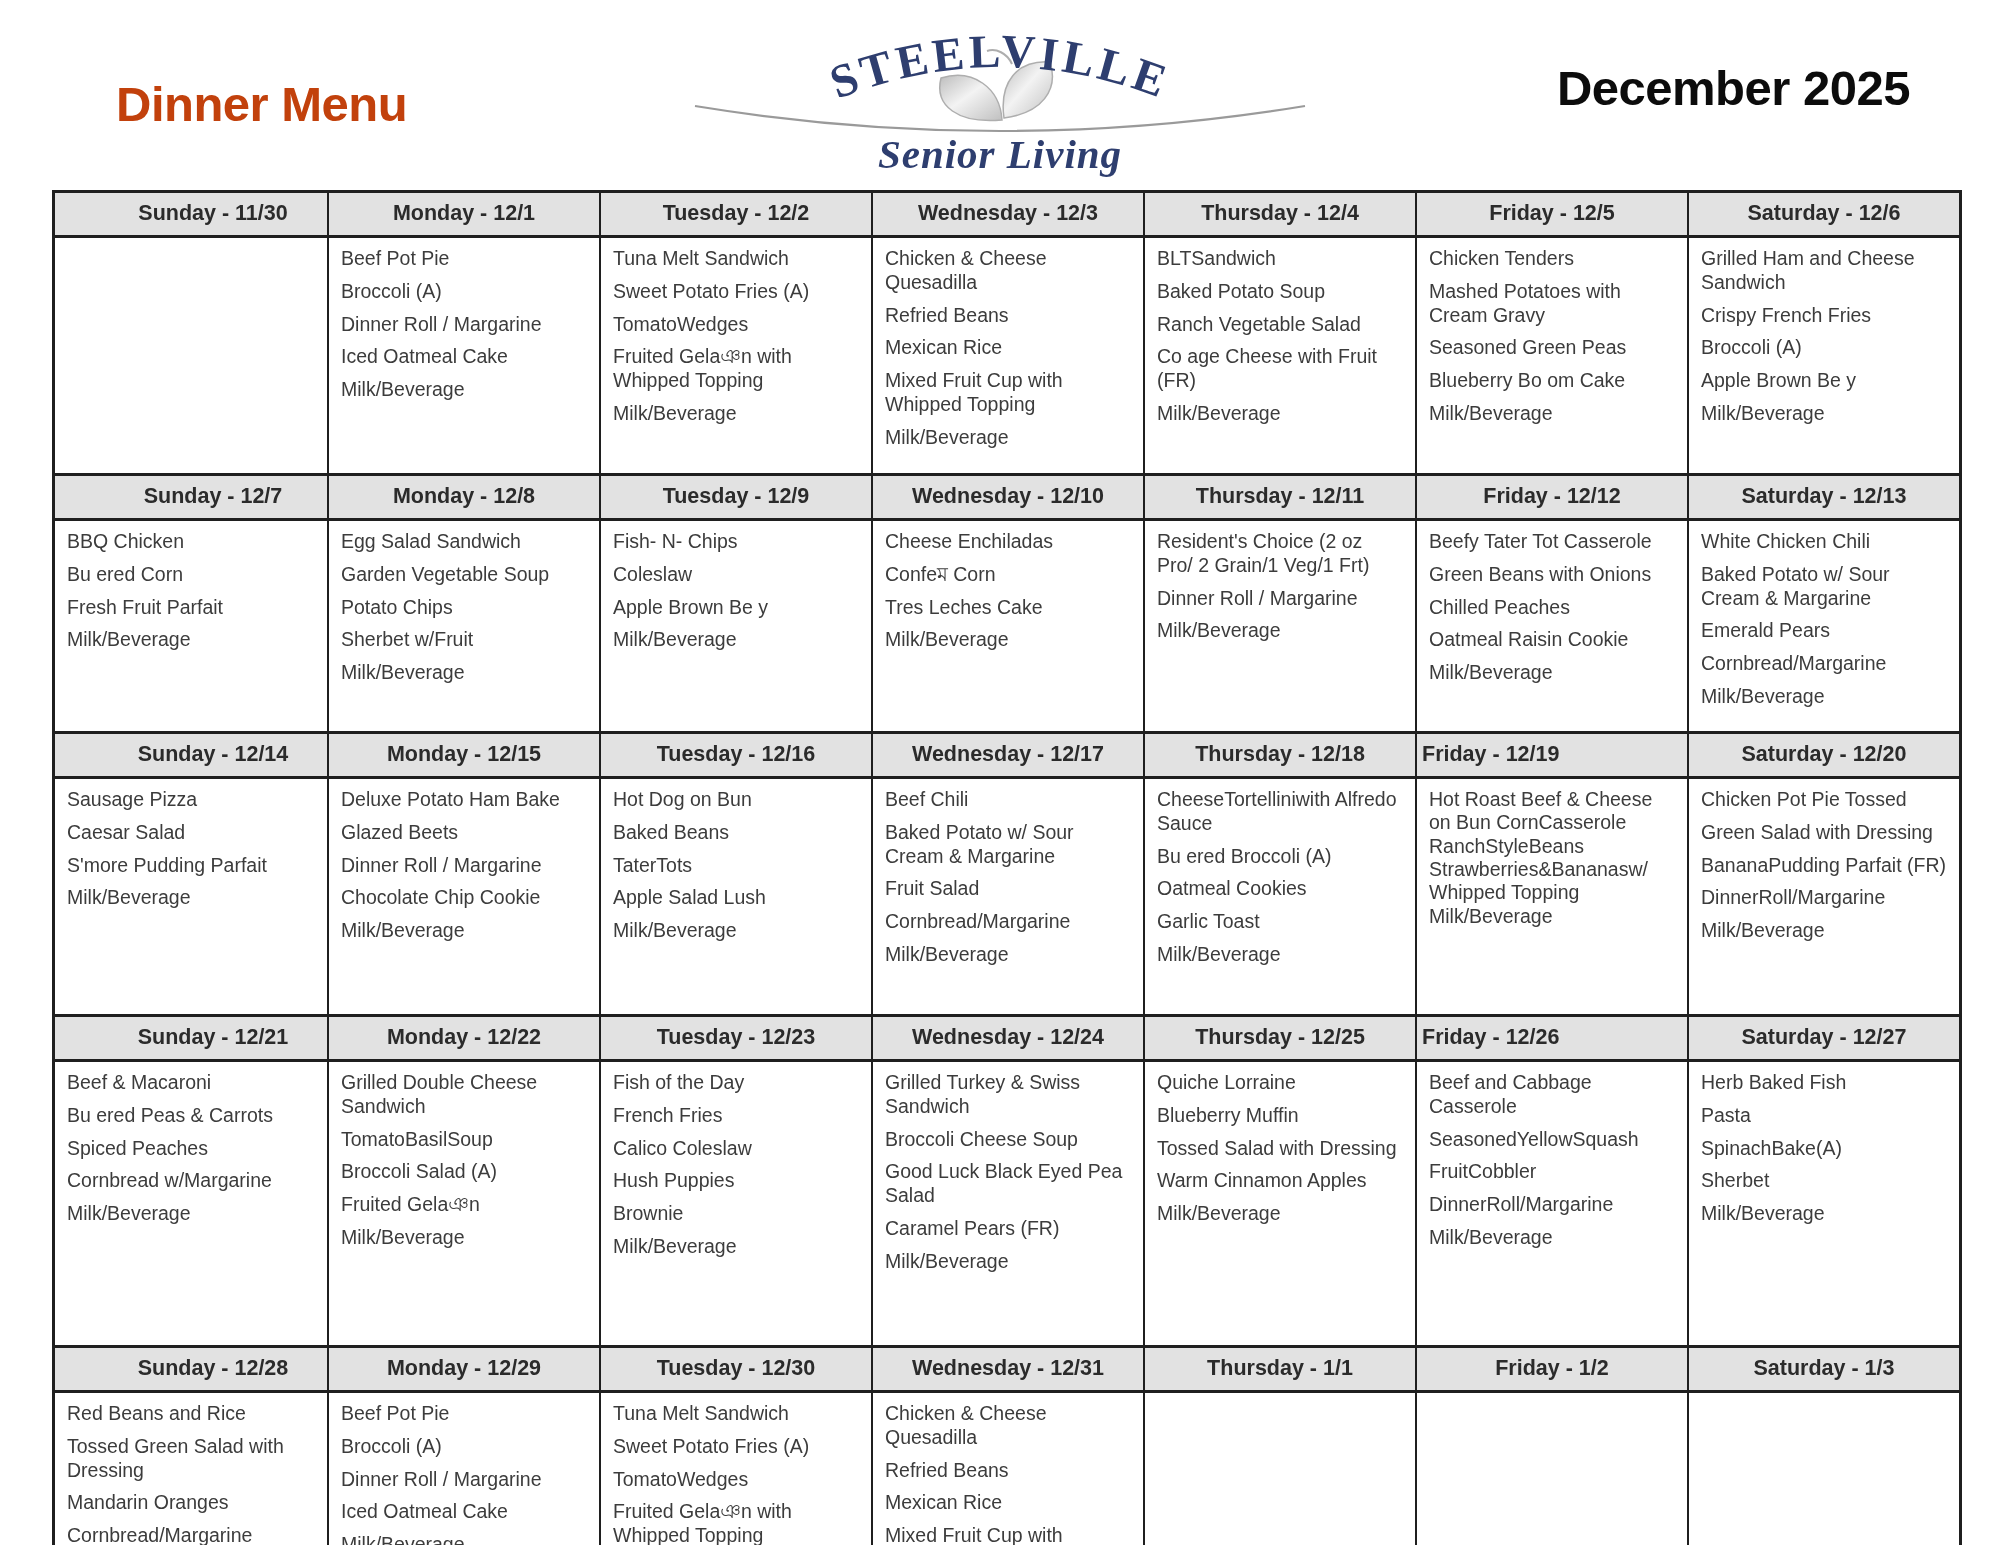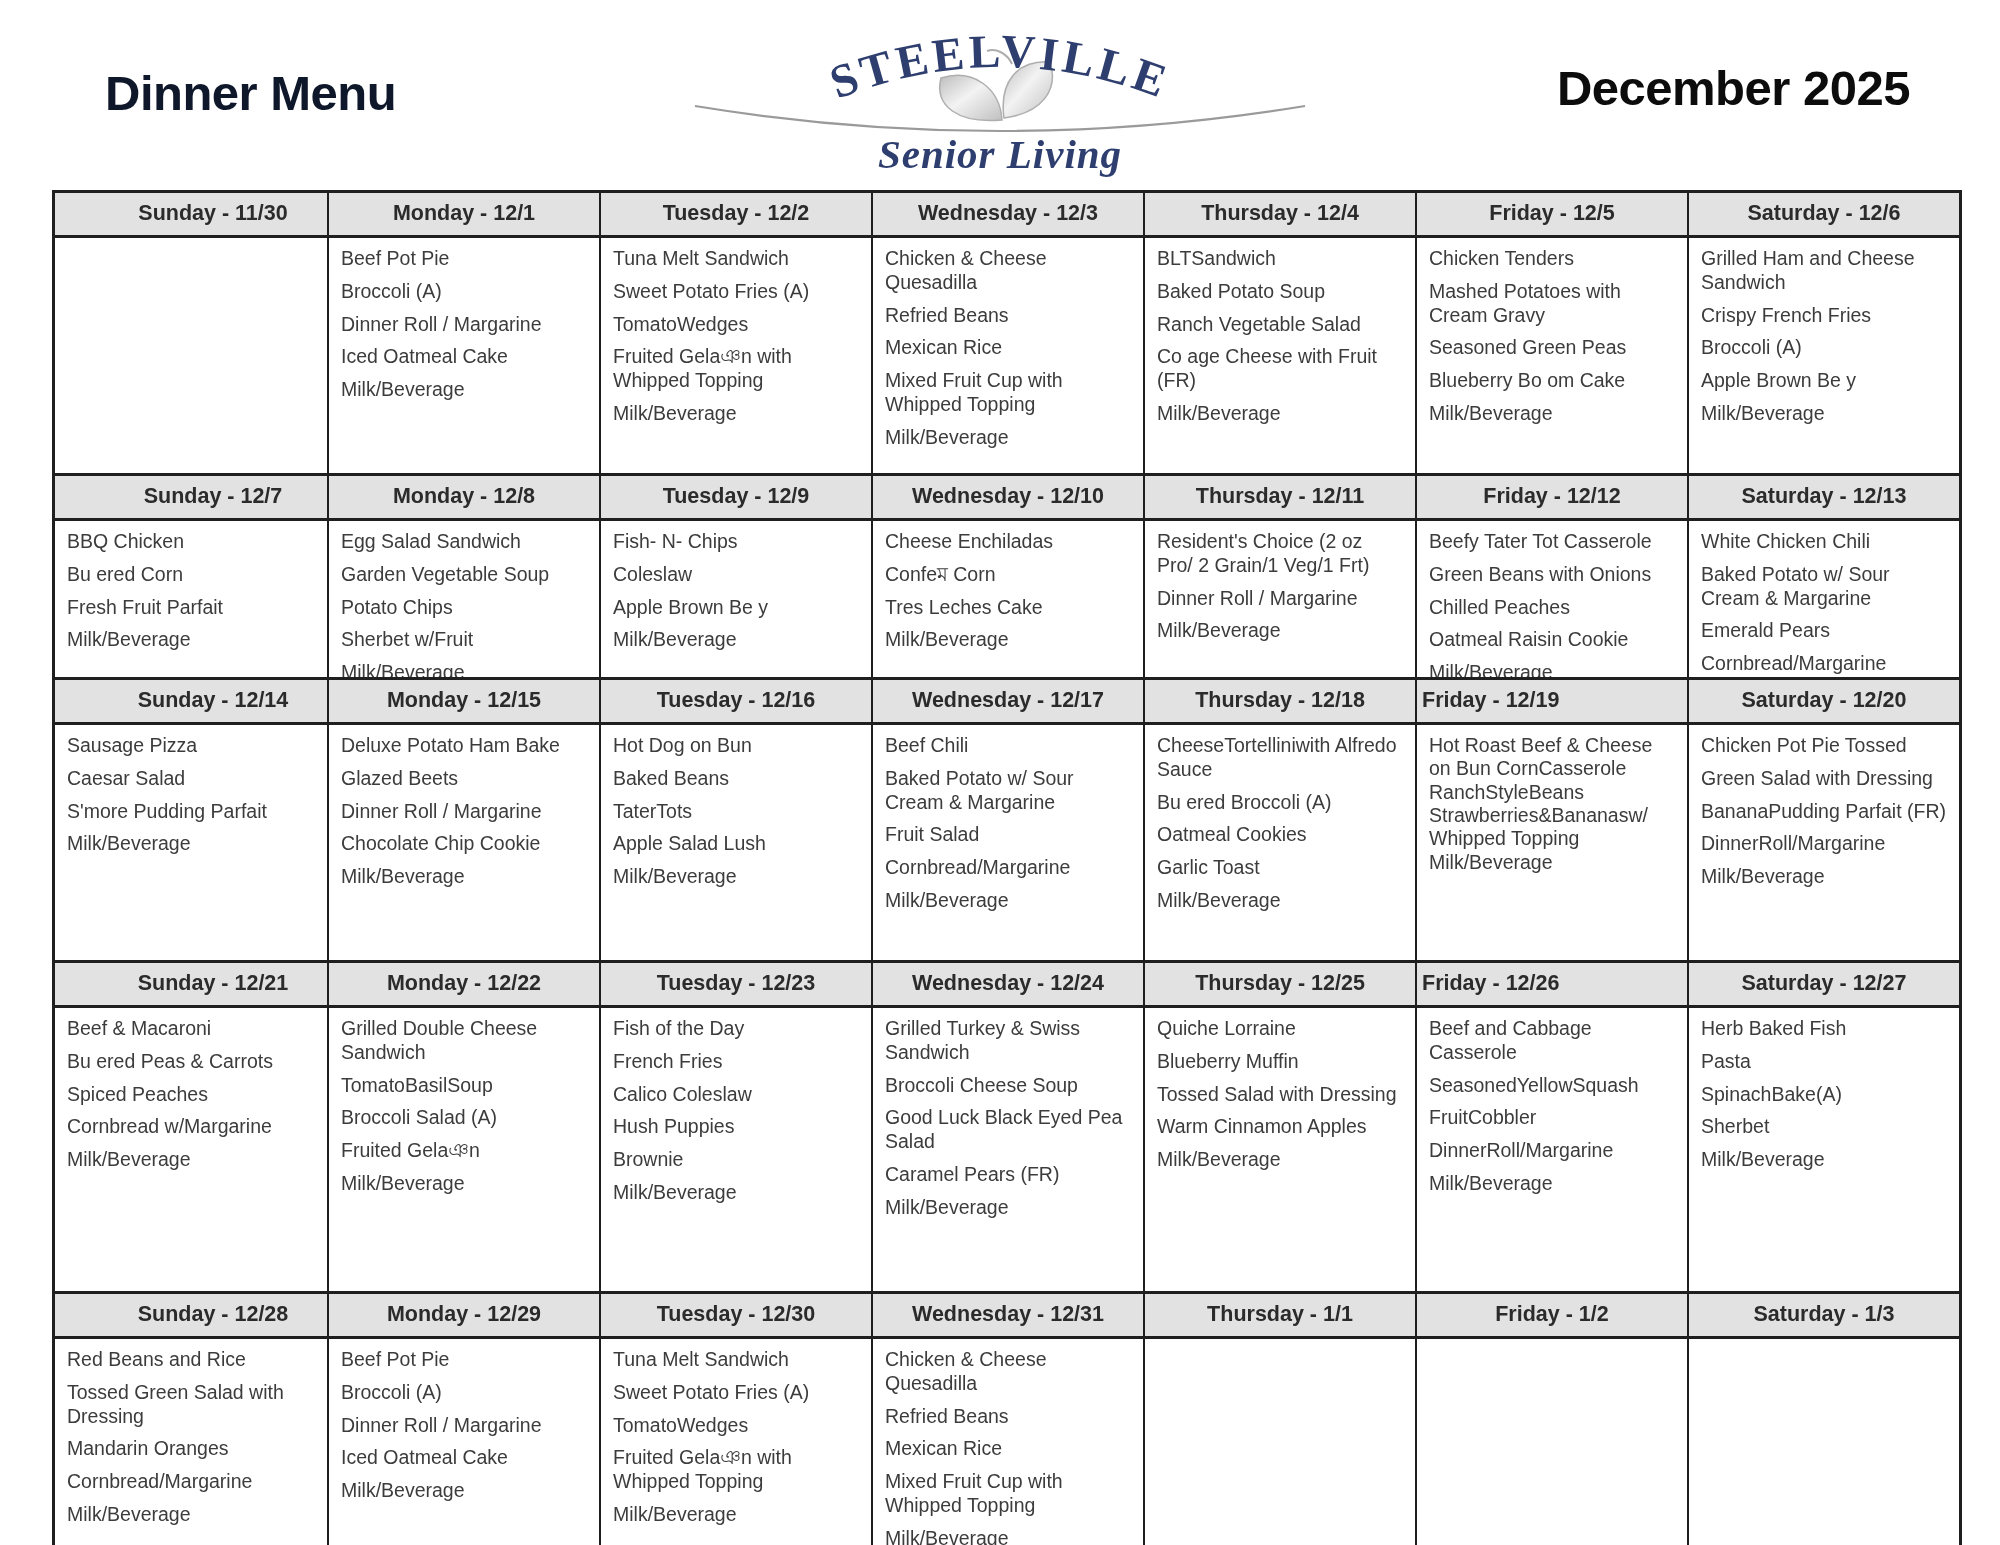--- a/index.html
+++ b/index.html
@@ -2,22 +2,22 @@
 <html><head>
 <meta charset="utf-8">
 <style>
   html,body{margin:0;padding:0;}
   body{
     width:2000px;height:1545px;position:relative;background:#ffffff;
     font-family:"Liberation Sans",sans-serif;overflow:hidden;
   }
   
   .page-title{
-    position:absolute;top:60px;left:100px;margin:5px;
-    font-size:49px;font-weight:700;color:#0f172a;letter-spacing:-0.5px;
+    position:absolute;top:60px;left:100px;margin:16px;
+    font-size:49px;font-weight:700;color:#c2410c;letter-spacing:-0.5px;
   }
   .month-title{
     position:absolute;top:60px;right:90px;margin:0;
     font-size:49px;font-weight:700;color:#0c0c0c;letter-spacing:-0.5px;
   }
   
   .logo{position:absolute;left:690px;top:18px;width:620px;height:160px;}
   
   .calendar{
     position:absolute;left:52px;top:190px;width:1910px;
@@ -139,21 +139,21 @@
       </div>
       <div class="hrow">
         <div class="hcell">Sunday - 12/7</div>
         <div class="hcell">Monday - 12/8</div>
         <div class="hcell">Tuesday - 12/9</div>
         <div class="hcell">Wednesday - 12/10</div>
         <div class="hcell">Thursday - 12/11</div>
         <div class="hcell">Friday - 12/12</div>
         <div class="hcell">Saturday - 12/13</div>
       </div>
-      <div class="brow" style="height: 156px; border-radius: 14px;">
+      <div class="brow" style="height: 210px; border-radius: 14px;">
         <div class="bcell">
           <div class="item">BBQ Chicken</div>
           <div class="item">Bu ered Corn</div>
           <div class="item">Fresh Fruit Parfait</div>
           <div class="item">Milk/Beverage</div>
         </div>
         <div class="bcell">
           <div class="item">Egg Salad Sandwich</div>
           <div class="item">Garden Vegetable Soup</div>
           <div class="item">Potato Chips</div>

